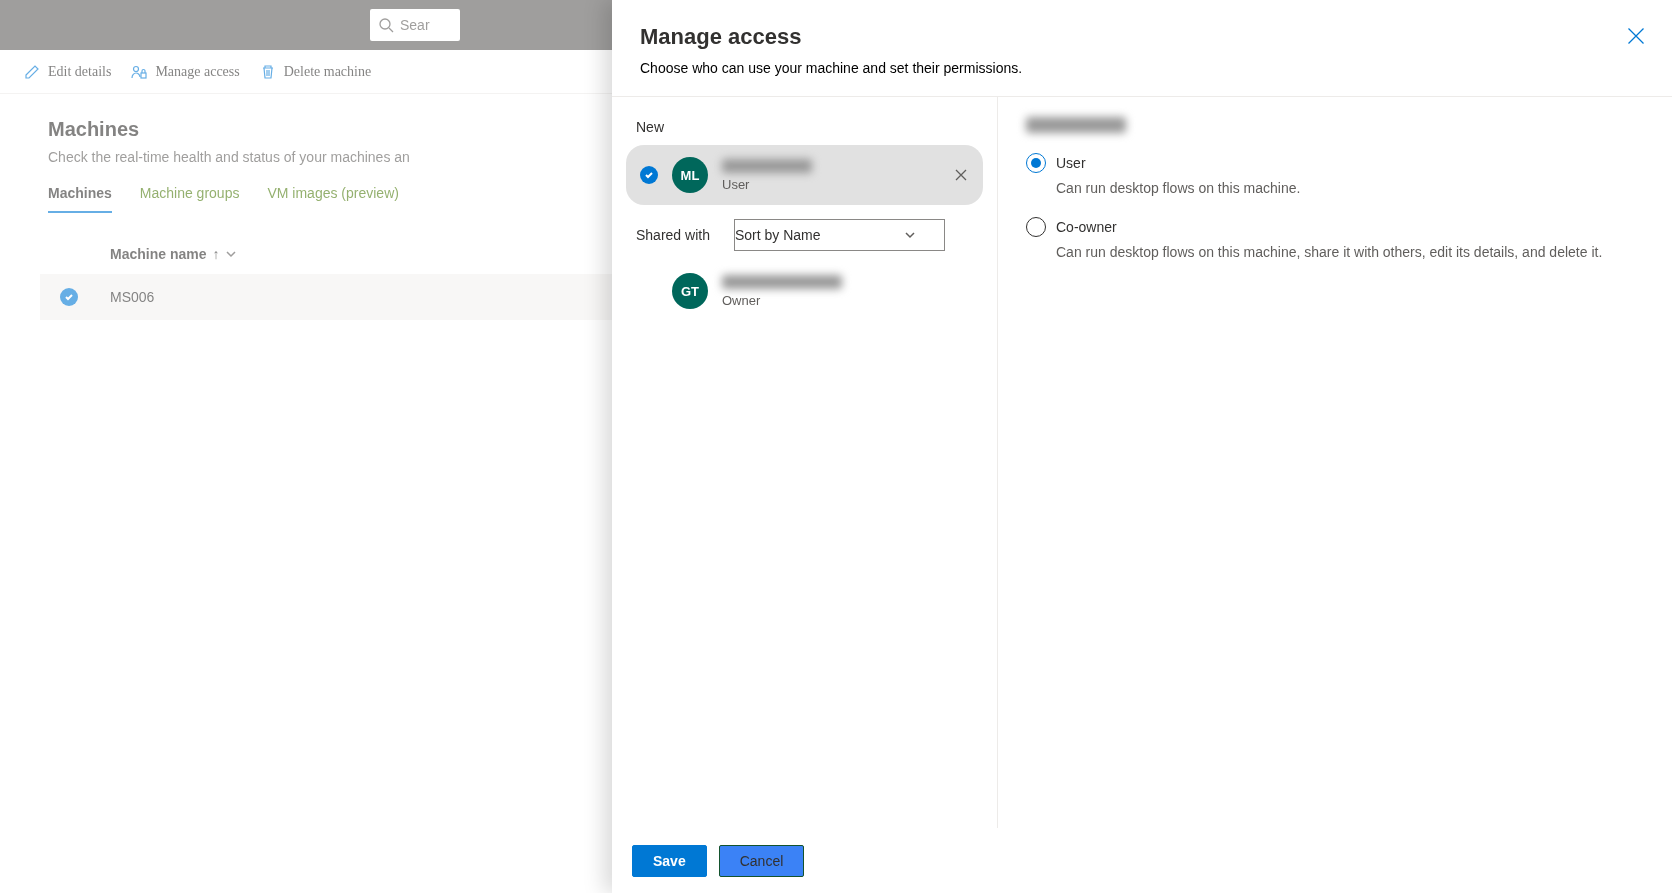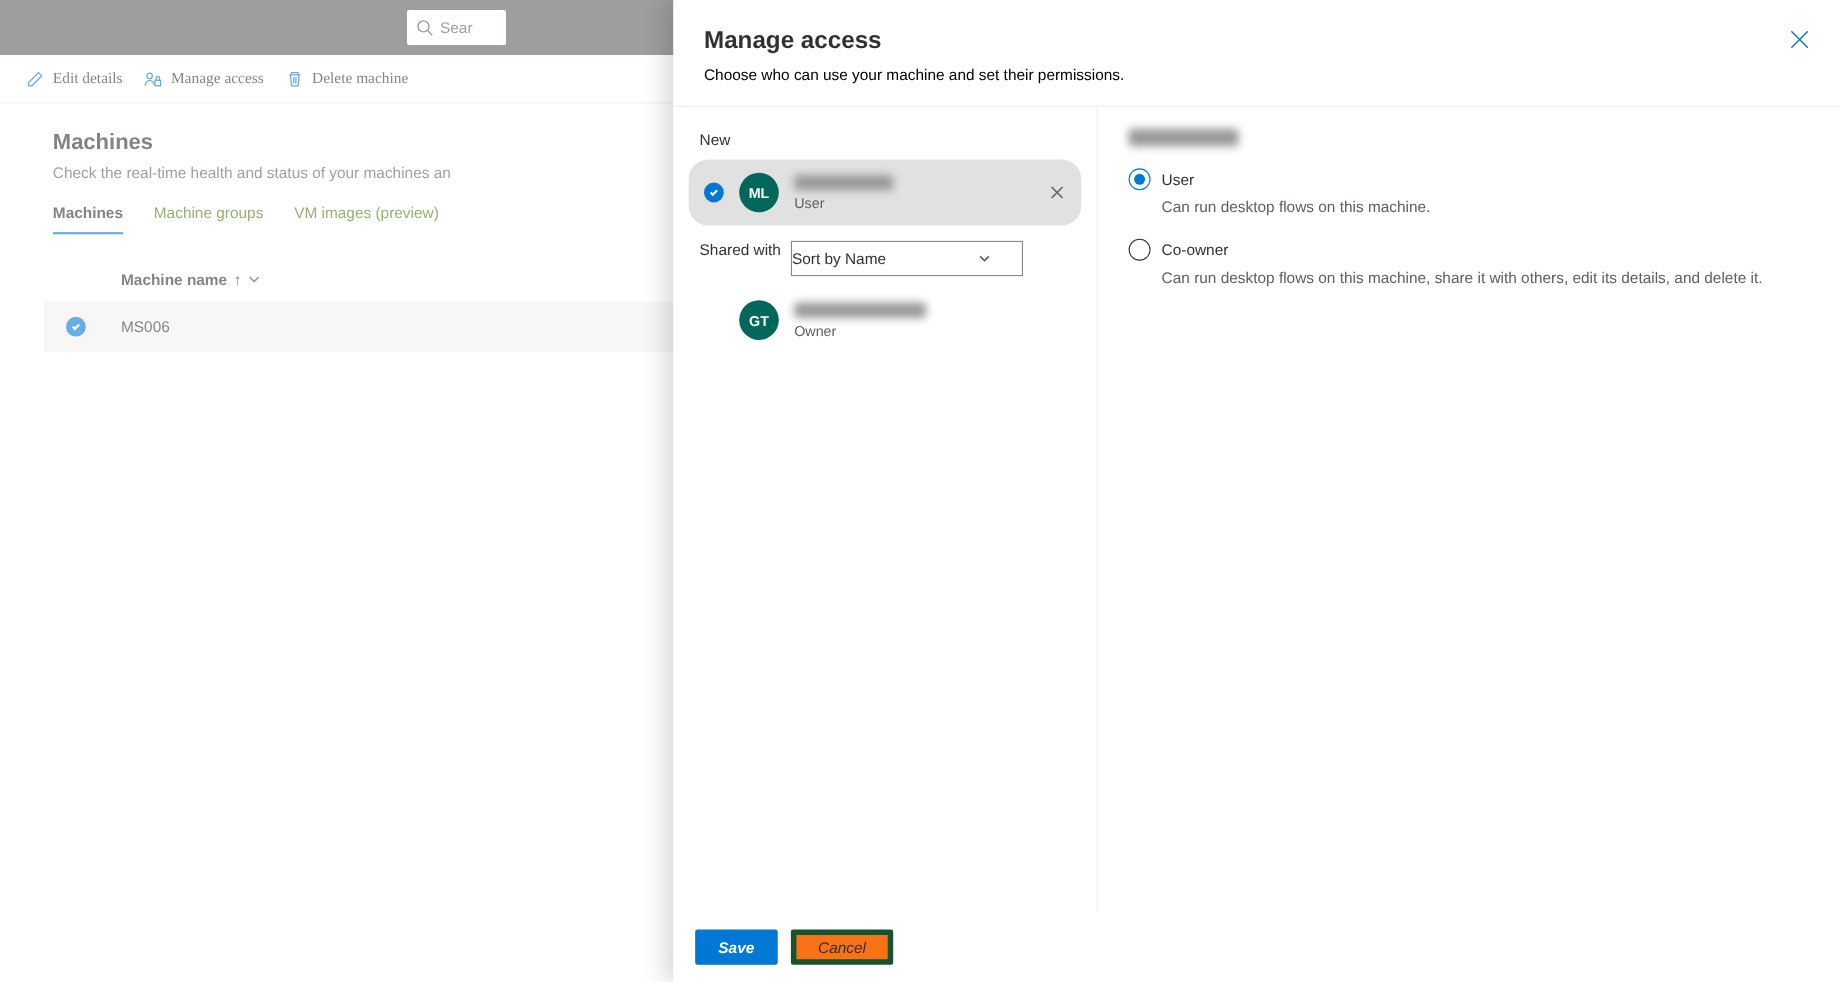--- a/index.html
+++ b/index.html
@@ -190,21 +190,21 @@
     }
     .person-info { flex: 1; }
     .person-name-blur { width: 90px; height: 14px; background: #999; filter: blur(4px); border-radius: 3px; margin-bottom: 4px; }
     .person-name-blur.w2 { width: 120px; }
     .person-role { color: #605e5c; font-size: 13px; }
     .person-remove {
       width: 16px; height: 16px; color: #605e5c; cursor: pointer;
     }
     
     .shared-row {
-      display: flex; gap: 9px;
+      display: flex; align-items: center; gap: 24px;
       padding: 14px 10px 10px 10px;
     }
     .sort-select {
       border: 1px solid #8a8886;
       height: 32px;
       padding: 0 28px 0 0;
       font-size: 14px;
       background: #fff;
       position: relative;
       display: flex; align-items: center;
@@ -231,24 +231,23 @@
     
     .panel-footer {
       padding: 16px 20px;
       display: flex; gap: 12px;
       border-top: 1px solid #fff;
     }
     .btn {
       height: 32px; padding: 0 20px;
       font-size: 14px; cursor: pointer;
       border-radius: 2px;
-      font-style: italic;
     }
     .btn-primary { background: #0078d4; color: #fff; border: 1px solid #0078d4; font-weight: 600; }
-    .btn-default { background: #f97316; color: #323130; border: 5px solid #14532d; }
+    .btn-default { background: #3b82f6; color: #323130; border: 1px solid #14532d; }
   </style>
 </head>
 <body>
 
 <div class="ribbon">
   <div class="search-box">
     <svg viewBox="0 0 16 16" fill="none" stroke="#605e5c" stroke-width="1.3">
         <circle cx="7" cy="7" r="5"></circle>
         <line x1="11" y1="11" x2="15" y2="15"></line>
       </svg>

